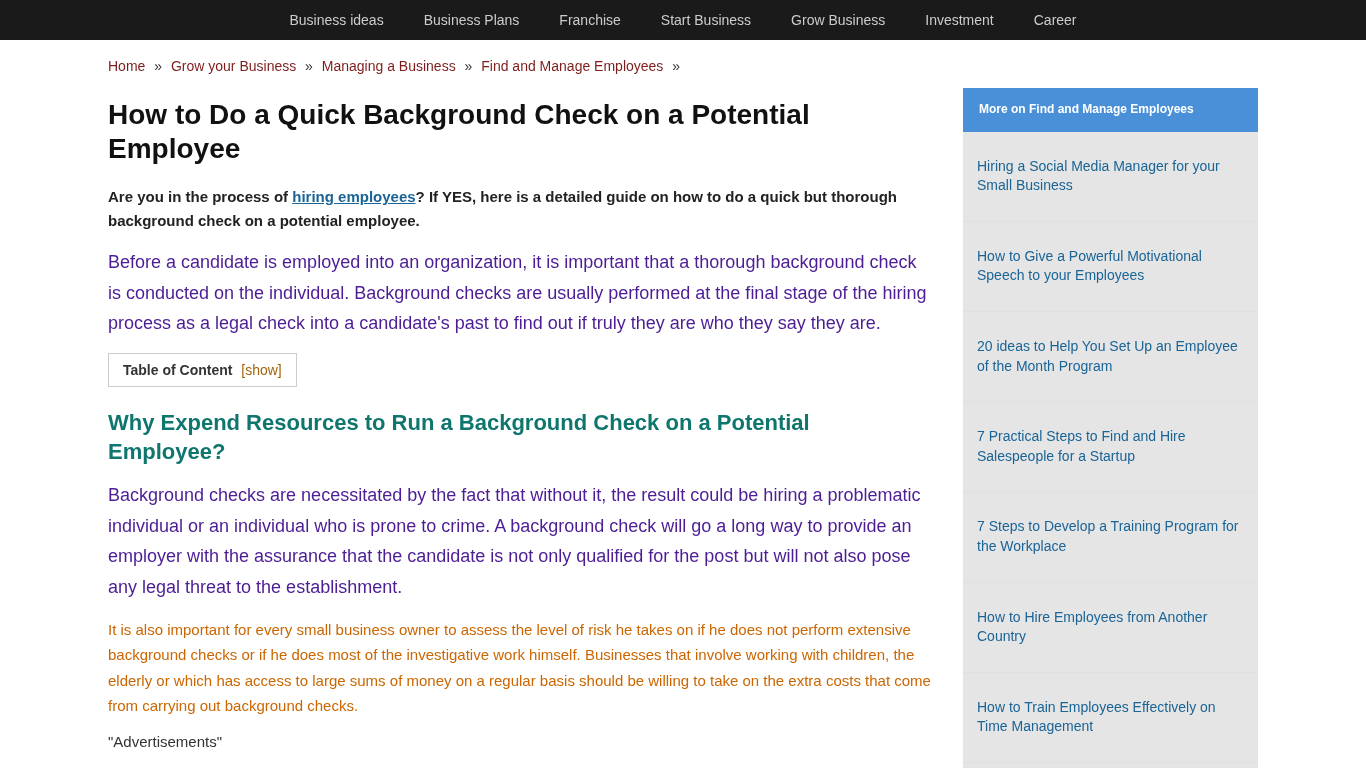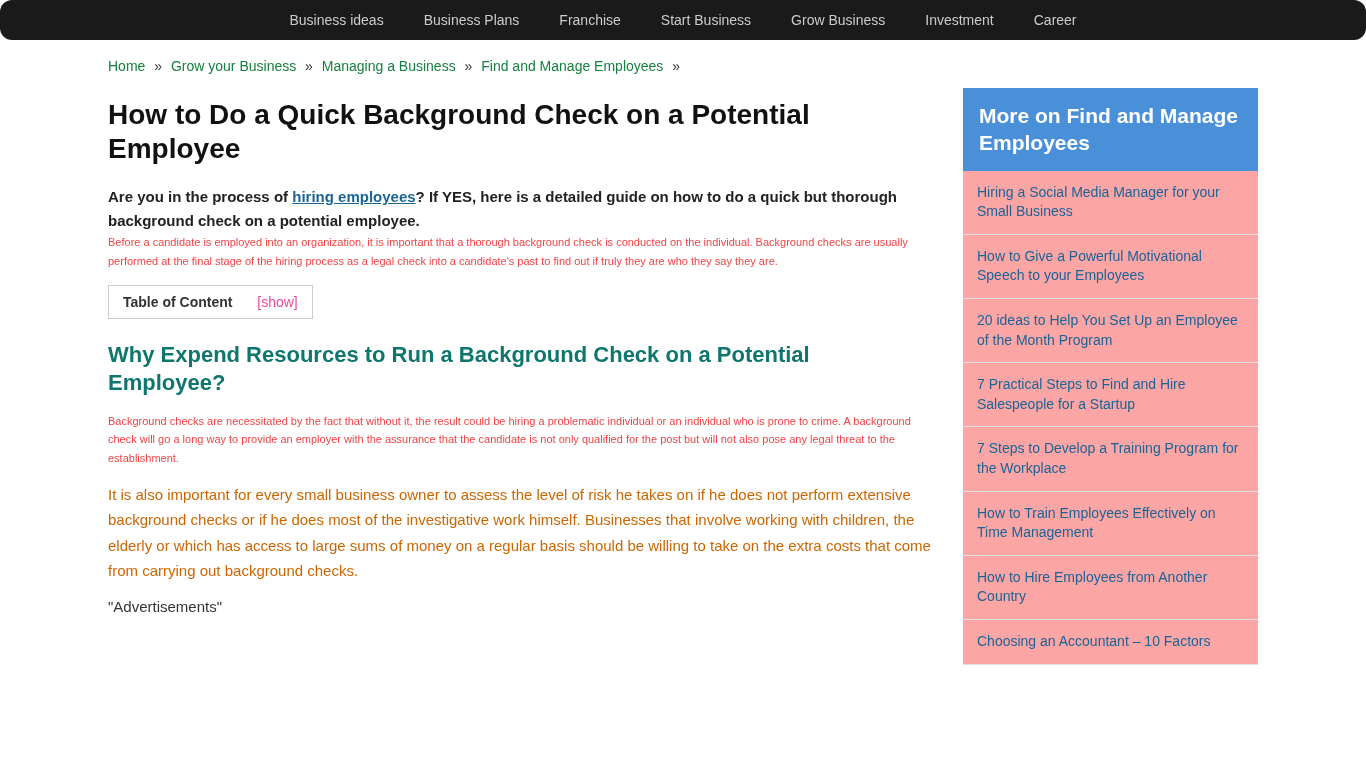--- a/index.html
+++ b/index.html
@@ -3,21 +3,20 @@
   <meta charset="utf-8">
   <style>
     * { margin: 0; padding: 0; box-sizing: border-box; }
     body { font-family: Arial, sans-serif; font-size: 15px; color: #333; background: #fff; }
 
     
     #top-nav {
       background: #1a1a1a;
       width: 100%;
       padding: 0 20px;
-      border-radius: 12px;
     }
     #top-nav ul {
       display: flex;
       list-style: none;
       justify-content: center;
       gap: 0;
     }
     #top-nav ul li a {
       display: block;
       color: #ccc;
@@ -33,21 +32,21 @@
       margin: 0 auto;
       padding: 0 15px;
     }
 
     
     #breadcrumb {
       padding: 18px 0 14px 0;
       font-size: 14px;
       color: #333;
     }
-    #breadcrumb a { color: #15803d; text-decoration: none; }
+    #breadcrumb a { color: #7f1d1d; text-decoration: none; }
     #breadcrumb span { margin: 0 5px; color: #333; }
 
     
     #content-layout {
       display: flex;
       gap: 30px;
       align-items: flex-start;
     }
 
     
@@ -62,48 +61,49 @@
       color: #111;
       line-height: 1.2;
       margin-bottom: 20px;
       margin-top: 10px;
     }
 
     .intro-bold {
       font-size: 15px;
       font-weight: bold;
       color: #222;
+      margin-bottom: 14px;
       line-height: 1.6;
     }
     .intro-bold a { color: #1a6496; }
 
     .body-text {
-      font-size: 11px;
-      color: #ef4444;
+      font-size: 18px;
+      color: #4c1d95;
       line-height: 1.7;
       margin-bottom: 14px;
     }
 
     .body-text-orange {
       font-size: 15px;
       color: #cc6600;
       line-height: 1.7;
       margin-bottom: 14px;
     }
 
     .toc-box {
       border: 1px solid #ccc;
       display: inline-block;
       padding: 8px 14px;
       margin-bottom: 22px;
       background: #fff;
       font-size: 14px;
     }
     .toc-box span { font-weight: bold; }
-    .toc-box a { color: #ec4899; text-decoration: none; margin-left: 21px; }
+    .toc-box a { color: #a16207; text-decoration: none; margin-left: 5px; }
 
     #section-heading {
       font-size: 22px;
       font-weight: bold;
       color: #0f766e;
       margin-bottom: 14px;
       line-height: 1.3;
     }
 
     .ads-text {
@@ -114,30 +114,30 @@
 
     
     #sidebar {
       width: 295px;
       flex-shrink: 0;
     }
 
     #sidebar-header {
       background: #4a90d9;
       color: #fff;
-      font-size: 21px;
+      font-size: 12px;
       font-weight: bold;
       padding: 14px 16px;
       line-height: 1.3;
     }
 
     .sidebar-link-item {
       border-bottom: 1px solid #e0e0e0;
-      padding: 12px 14px;
-      background: #fca5a5;
+      padding: 25px 14px;
+      background: #e5e5e5;
     }
     .sidebar-link-item a {
       color: #1a6496;
       text-decoration: none;
       font-size: 14px;
       line-height: 1.4;
     }
   </style>
 </head>
 <body>
@@ -199,20 +199,20 @@
     </article>
 
     <aside id="sidebar">
       <div id="sidebar-header">More on Find and Manage Employees</div>
       <div id="sidebar-links">
       <div class="sidebar-link-item"><a href="#">Hiring a Social Media Manager for your Small Business</a></div>
           <div class="sidebar-link-item"><a href="#">How to Give a Powerful Motivational Speech to your Employees</a></div>
           <div class="sidebar-link-item"><a href="#">20 ideas to Help You Set Up an Employee of the Month Program</a></div>
           <div class="sidebar-link-item"><a href="#">7 Practical Steps to Find and Hire Salespeople for a Startup</a></div>
           <div class="sidebar-link-item"><a href="#">7 Steps to Develop a Training Program for the Workplace</a></div>
+          <div class="sidebar-link-item"><a href="#">How to Hire Employees from Another Country</a></div>
           <div class="sidebar-link-item"><a href="#">How to Train Employees Effectively on Time Management</a></div>
-          <div class="sidebar-link-item"><a href="#">How to Hire Employees from Another Country</a></div>
           <div class="sidebar-link-item"><a href="#">Choosing an Accountant – 10 Factors</a></div>
         </div>
     </aside>
 
   </div>
 </div>
 
 </body></html>

